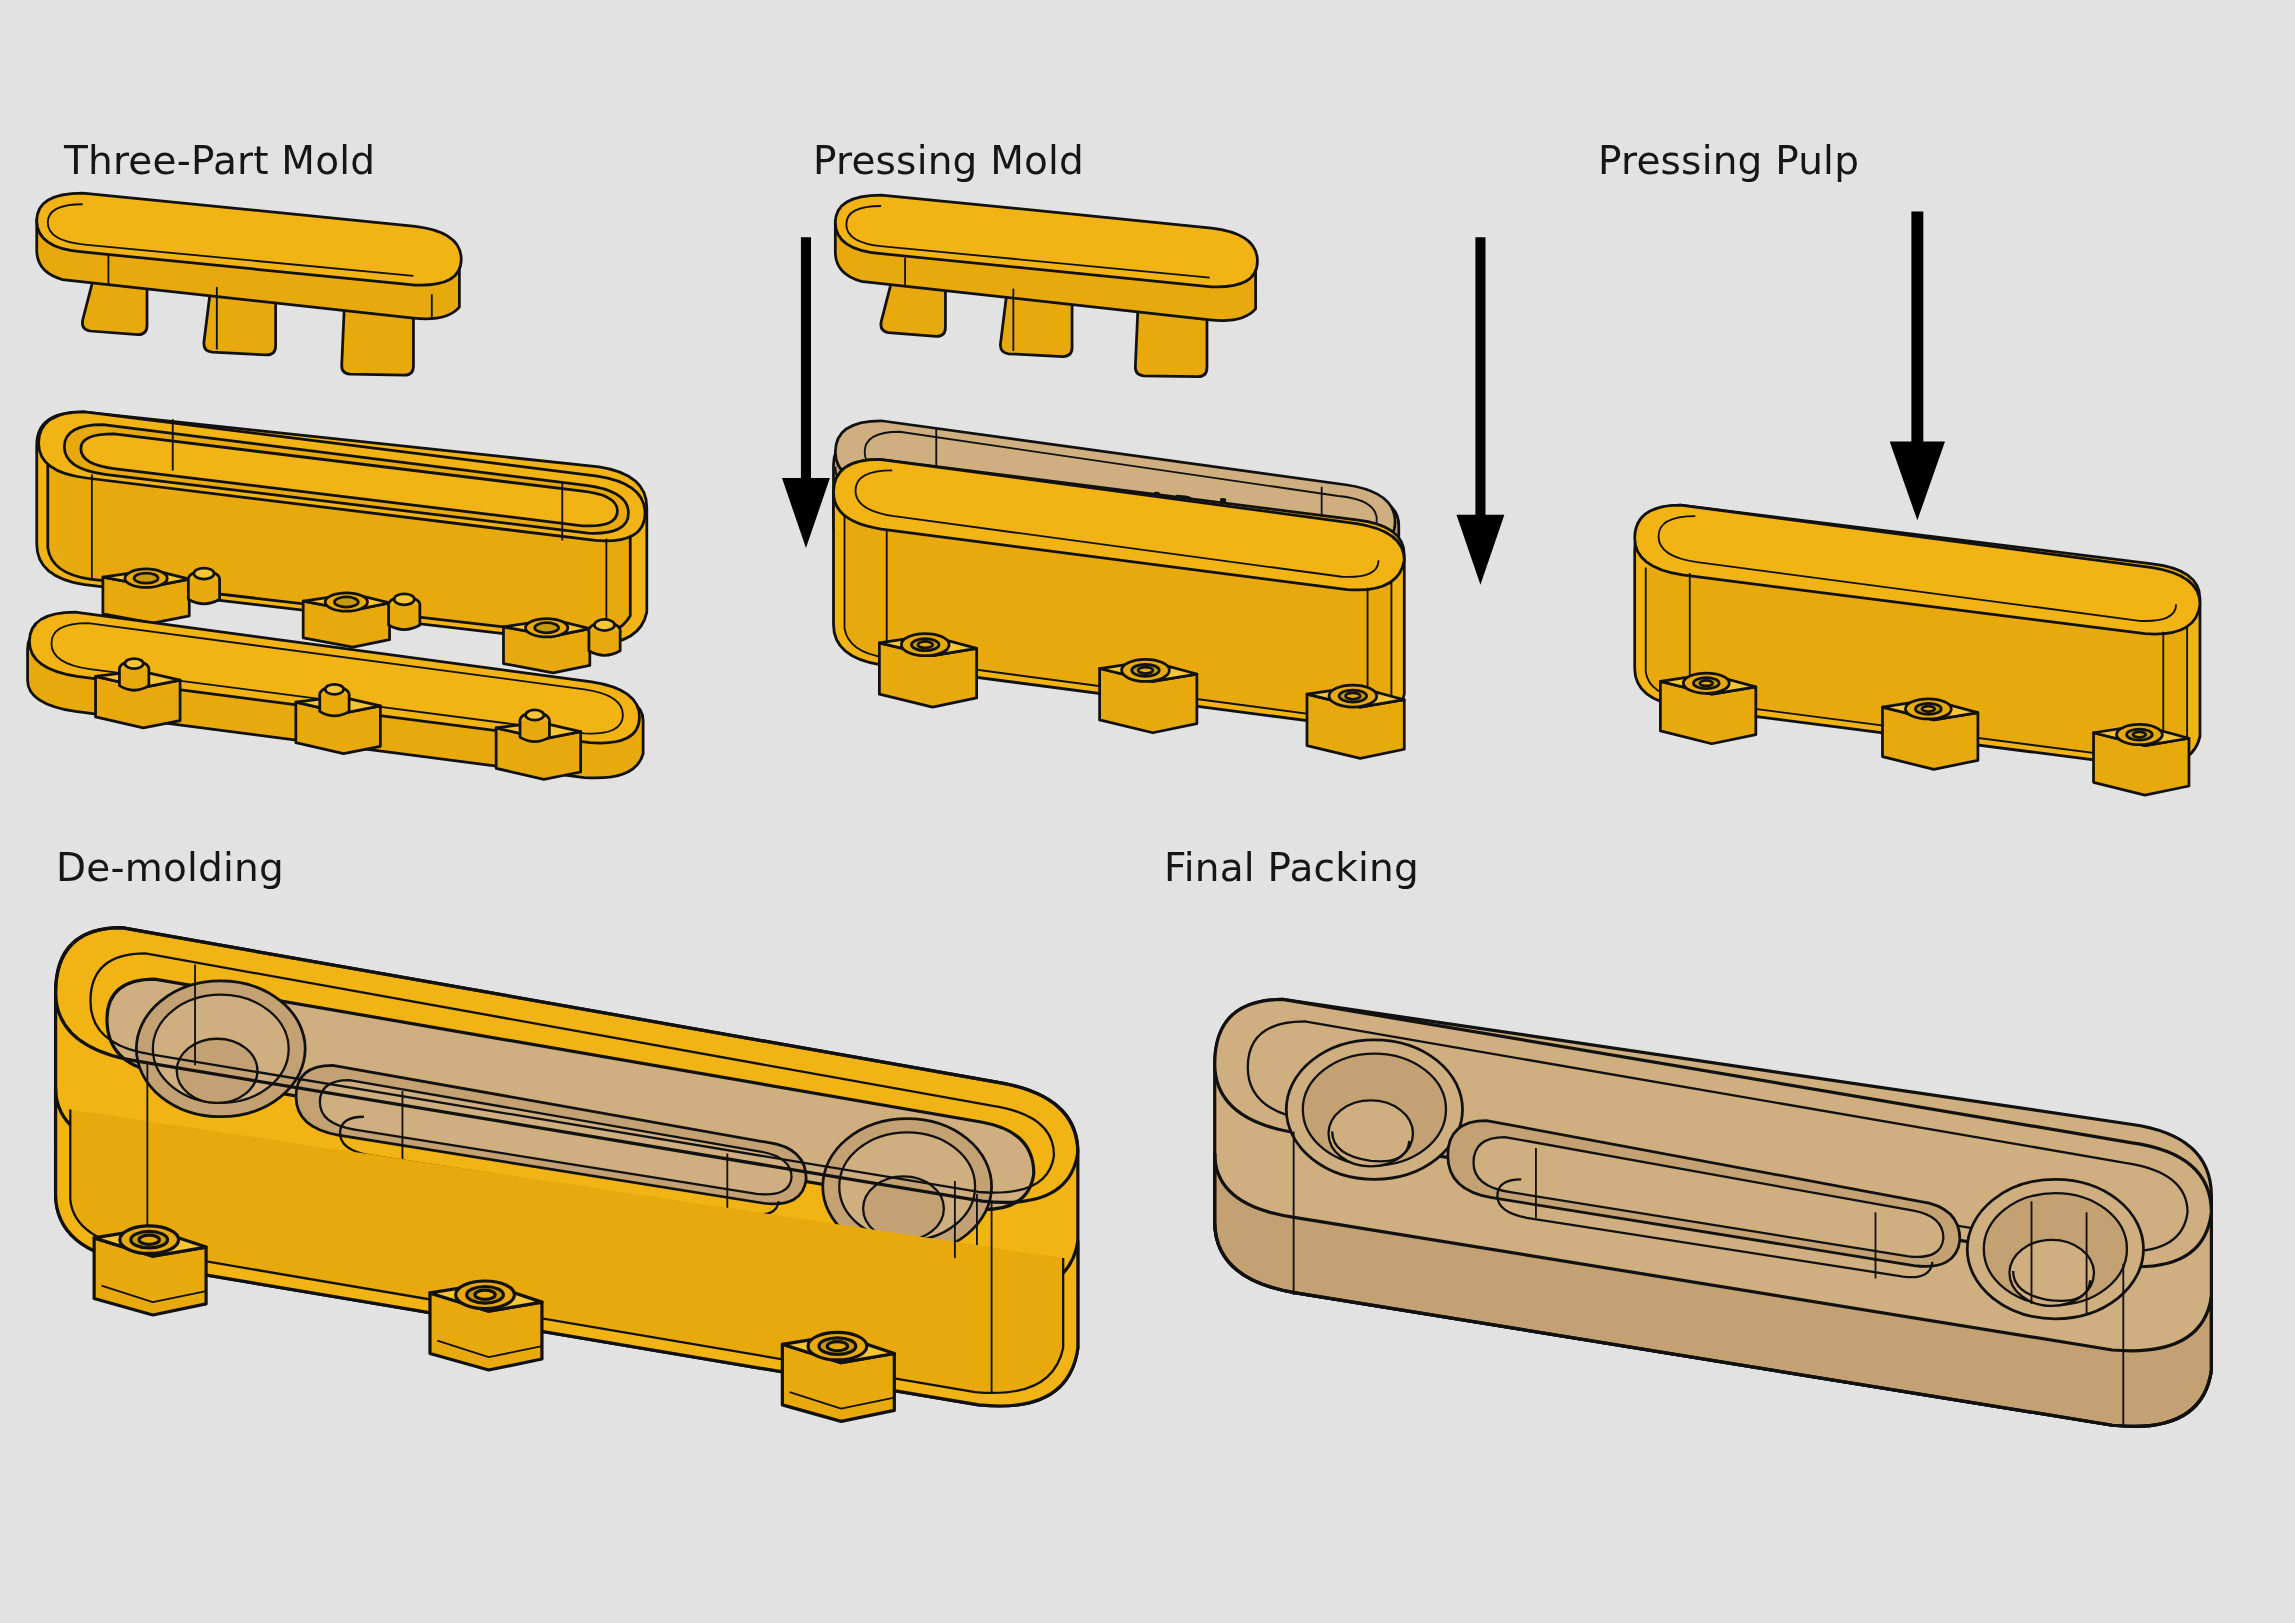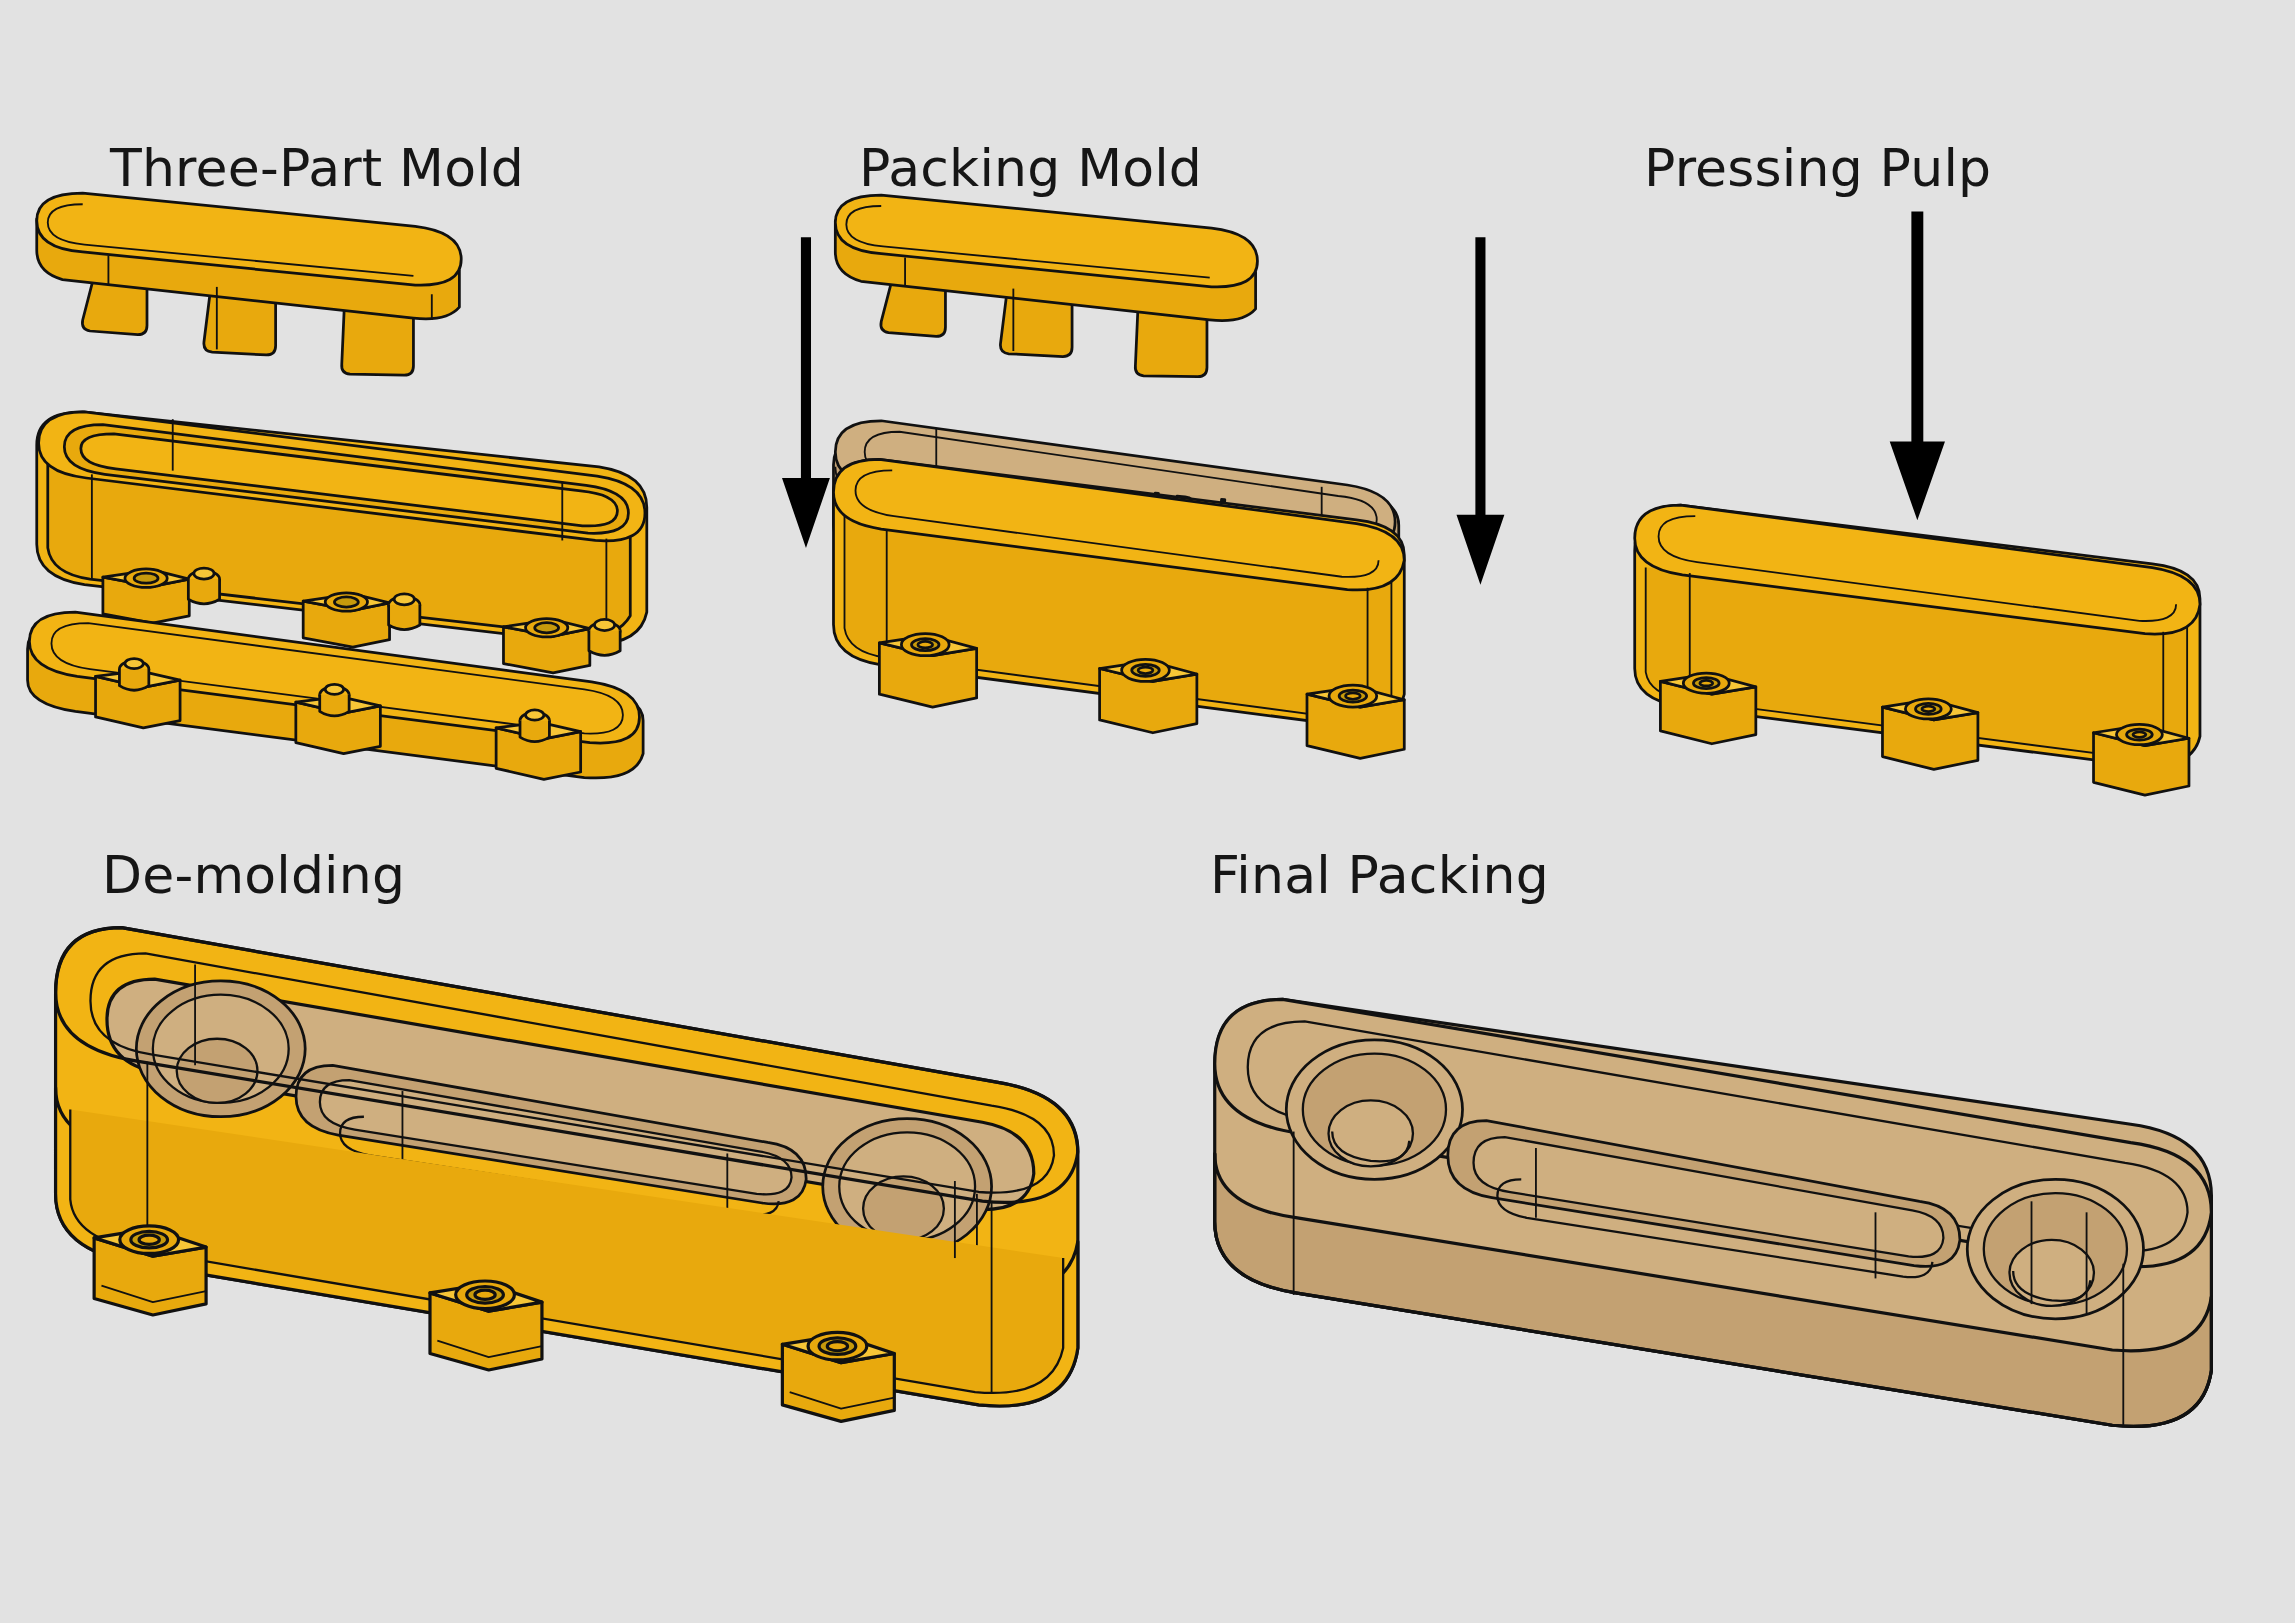--- a/index.html
+++ b/index.html
@@ -12,26 +12,25 @@
     width: 2296px;
     height: 1624px;
     background: #e2e2e2;
     overflow: hidden;
     font-family: "DejaVu Sans", sans-serif;
   }
   .panel { position: absolute; }
   .panel-title {
     position: absolute;
     font-family: "DejaVu Sans", sans-serif;
-    font-size: 52px;
+    font-size: 39px;
     font-weight: 400;
     color: #161616;
     white-space: nowrap;
     letter-spacing: 0.2px;
-    margin-left: 46px;
   }
   svg { display: block; overflow: visible; }
   .pulp-label {
     font-family: "DejaVu Sans", sans-serif;
     font-size: 40px;
     fill: #161616;
   }
 </style>
 </head>
 <body>
@@ -142,21 +141,21 @@
             <path d="M540 592 L592 604 L632 596 L588 586 Z" fill="#f7c637"></path>
             <ellipse cx="582" cy="584" rx="16" ry="9" fill="#f2b414"></ellipse>
             <path d="M566 584 L566 602 Q582 612 598 602 L598 584" fill="#e8a90d"></path>
             <ellipse cx="582" cy="578" rx="10" ry="5.5" fill="#f7c637"></ellipse>
           </g>
         </g>
       </g>
     </svg>
   </div>
 
-  <div class="panel-title" style="left:813px; top:138px;">Packing Mold</div>
+  <div class="panel-title" style="left:813px; top:138px;">Pressing Mold</div>
 
   <div class="panel" style="left:771px; top:184px;">
     <svg width="771" height="624" viewBox="0 0 840 680">
       <g stroke="#111" stroke-width="3" stroke-linejoin="round">
 
         <g>
           <path d="M135 92 L120 150 Q118 160 128 162 L180 166 Q190 166 190 156 L190 92 Z" fill="#e8a90d"></path>
           <path d="M258 110 L250 174 Q249 184 259 185 L318 188 Q328 188 328 178 L328 110 Z" fill="#e8a90d"></path>
           <path d="M400 130 L397 198 Q396 208 406 209 L465 210 Q475 210 475 200 L475 130 Z" fill="#e8a90d"></path>
           <path d="M70 40 L70 74 Q70 98 98 106 L478 148 Q514 152 528 136 L528 96 Z" fill="#e8a90d"></path>

